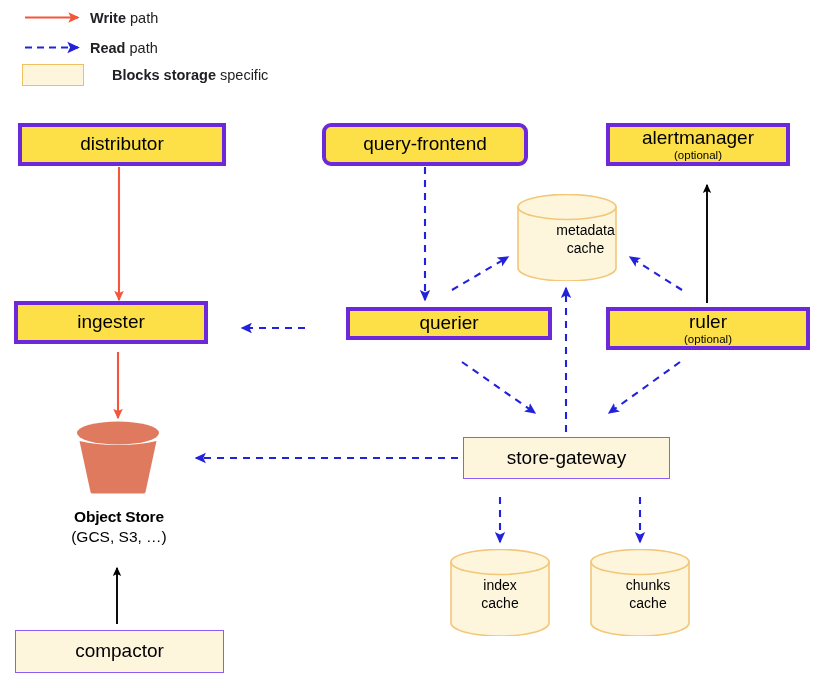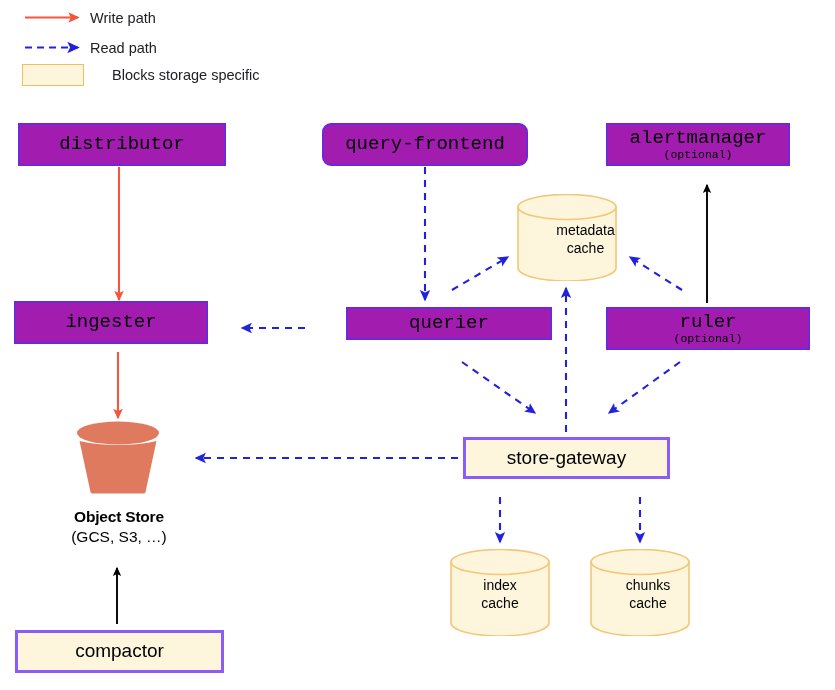--- a/index.html
+++ b/index.html
@@ -34,48 +34,47 @@
     display: flex;
     align-items: center;
     height: 22px;
   }
   .legend-label {
     font-size: 14.5px;
     color: #202124;
     white-space: nowrap;
     margin-left: 0px;
   }
-  .legend-label b { font-weight: normal; }
+  .legend-label b { font-weight: bold; }
   .legend-swatch {
     width: 62px;
     height: 22px;
     background: #fdf6dd;
     border: 1px solid #f0c060;
     box-sizing: border-box;
   }
 
   
   .node {
     position: absolute;
     box-sizing: border-box;
     display: flex;
     flex-direction: column;
     align-items: center;
     justify-content: center;
     text-align: center;
     line-height: 1.08;
   }
   .node-grey {
-    background: #a21caf;
-    border: 2px solid #6d28d9;
-    font-family: Liberation Mono, monospace;
+    background: #fde047;
+    border: 4px solid #6d28d9;
   }
   .node-cream {
     background: #fdf6dd;
-    border: 3px solid #8b5cf6;
+    border: 1px solid #8b5cf6;
   }
   .node-title {
     font-size: 19px;
     color: #000000;
   }
   .node-sub {
     font-size: 11.5px;
     color: #000000;
     margin-top: 1px;
   }

